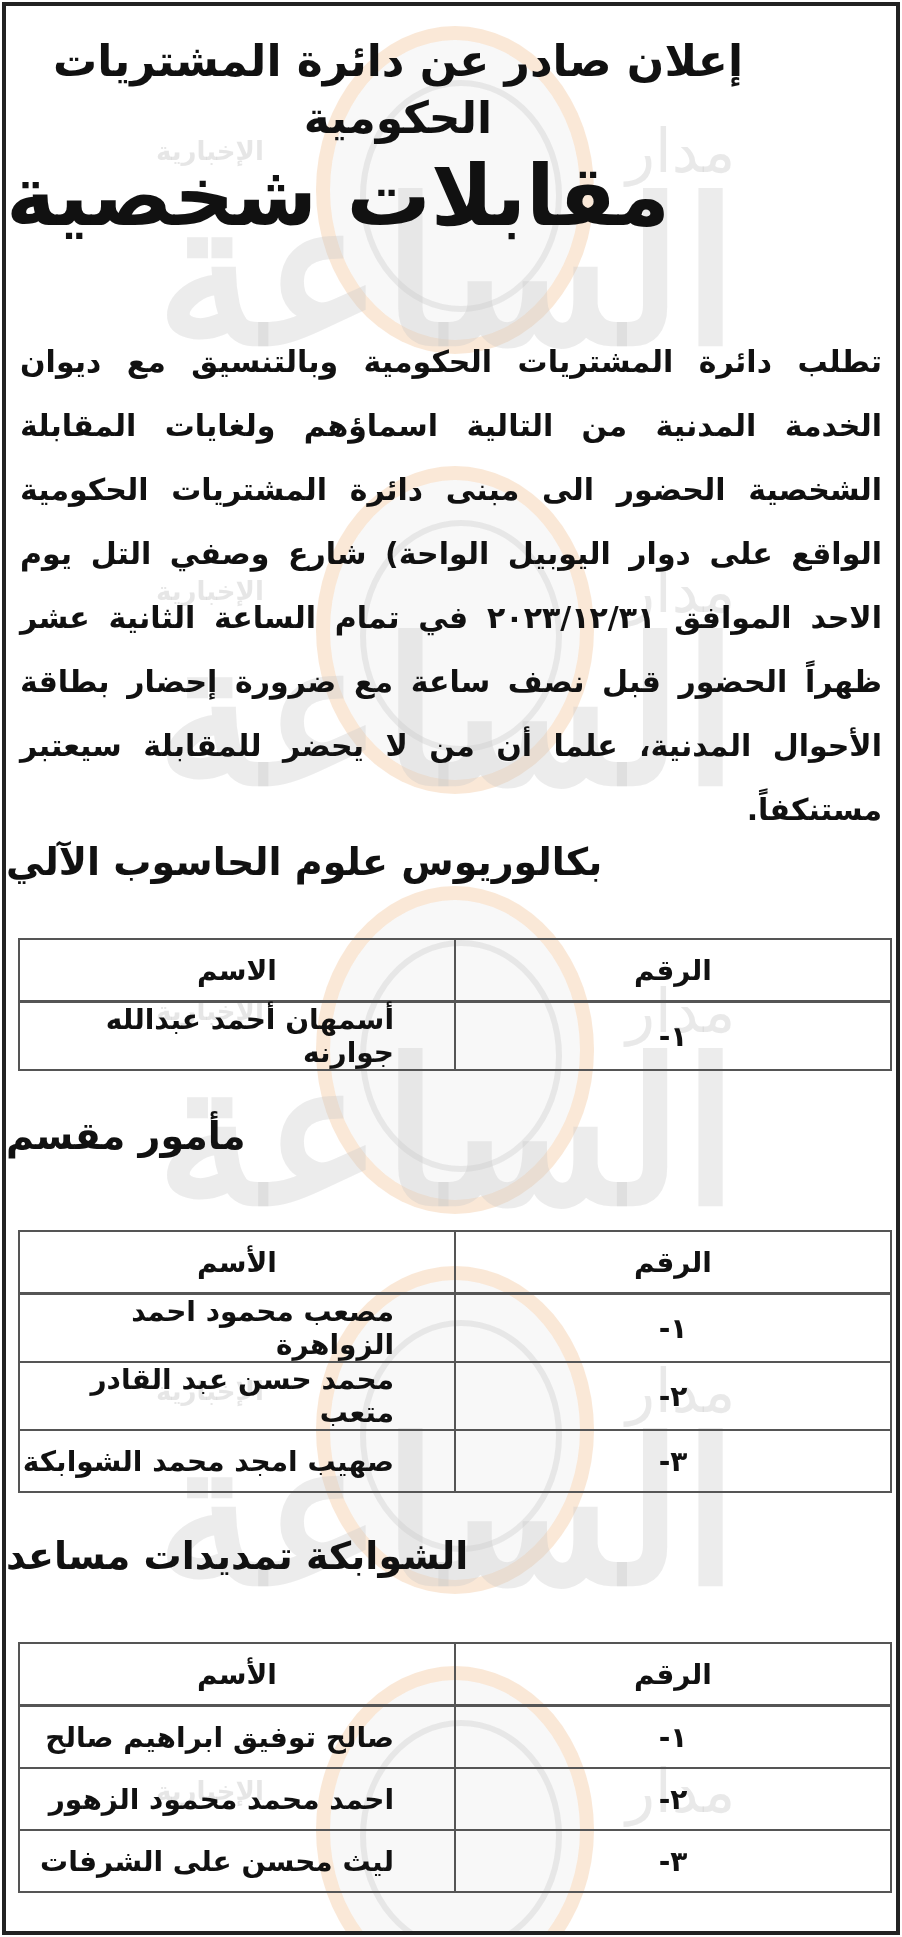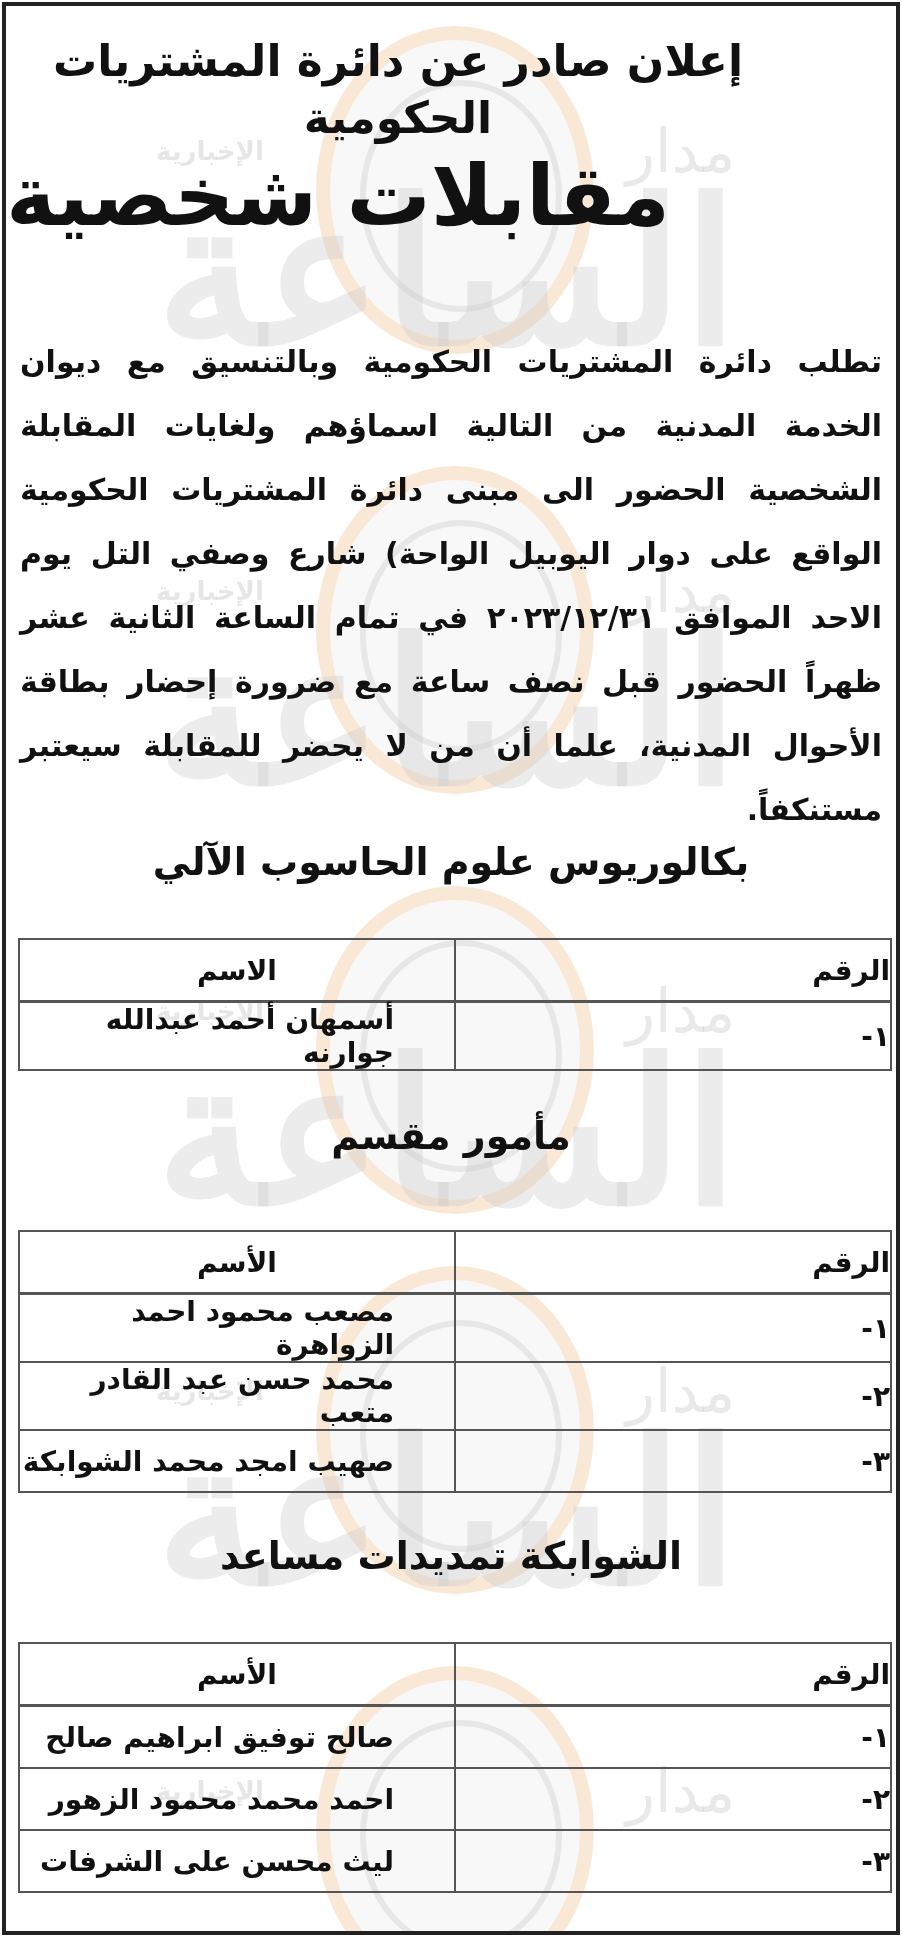--- a/index.html
+++ b/index.html
@@ -133,21 +133,21 @@
       direction: rtl;
     }
     .section-title {
       position: absolute;
       left: 0;
       width: 890px;
       font-family: "DejaVu Sans", sans-serif;
       font-weight: bold;
       font-size: 38px;
       line-height: 1.2;
-      text-align: center;
+      text-align: left;
       direction: rtl;
     }
     .list-table {
       position: absolute;
       left: 12px;
       width: 874px;
       border-collapse: collapse;
       direction: rtl;
       table-layout: fixed;
     }
@@ -155,21 +155,21 @@
       border: 2px solid #555555;
       height: 60px;
       padding: 0;
       font-family: "DejaVu Sans", sans-serif;
       font-weight: bold;
       font-size: 28px;
       vertical-align: middle;
     }
     .list-table .col-num {
       width: 50%;
-      text-align: right;
+      text-align: center;
     }
     .list-table .col-name {
       width: 50%;
       text-align: right;
       padding-right: 60px;
     }
     .list-table th.col-name {
       text-align: center;
       padding-right: 0;
     }

